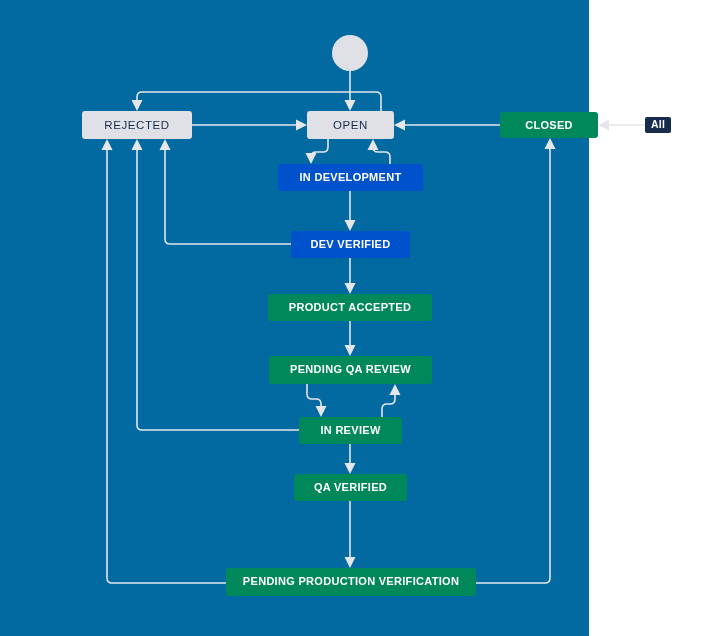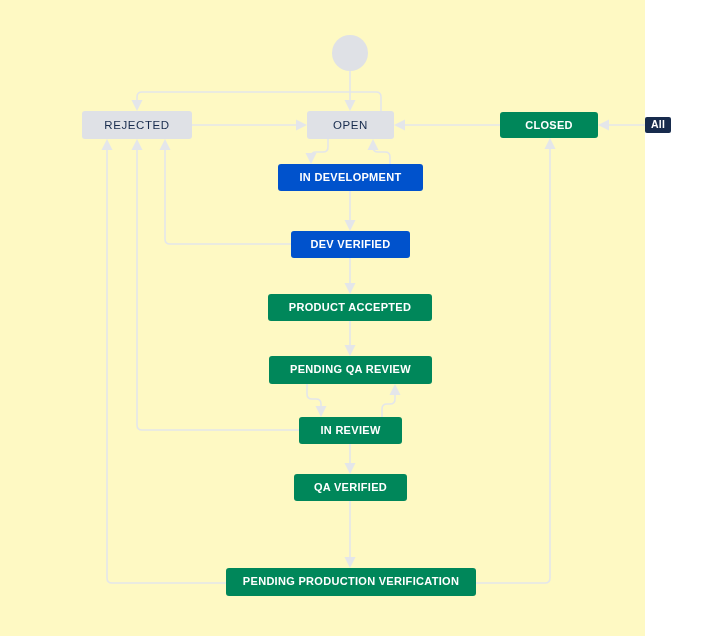--- a/index.html
+++ b/index.html
@@ -8,23 +8,23 @@
     background: #ffffff;
   }
   body {
     width: 707px;
     height: 636px;
     font-family: "Liberation Sans", sans-serif;
     overflow: hidden;
   }
   #workflow-diagram {
     position: relative;
-    width: 645px;
+    width: 589px;
     height: 636px;
-    background: #fef9c3;
+    background: #0369a1;
   }
   svg.diagram-svg {
     position: absolute;
     top: 0;
     left: 0;
     width: 707px;
     height: 636px;
   }
   .edge-path {
     fill: none;

